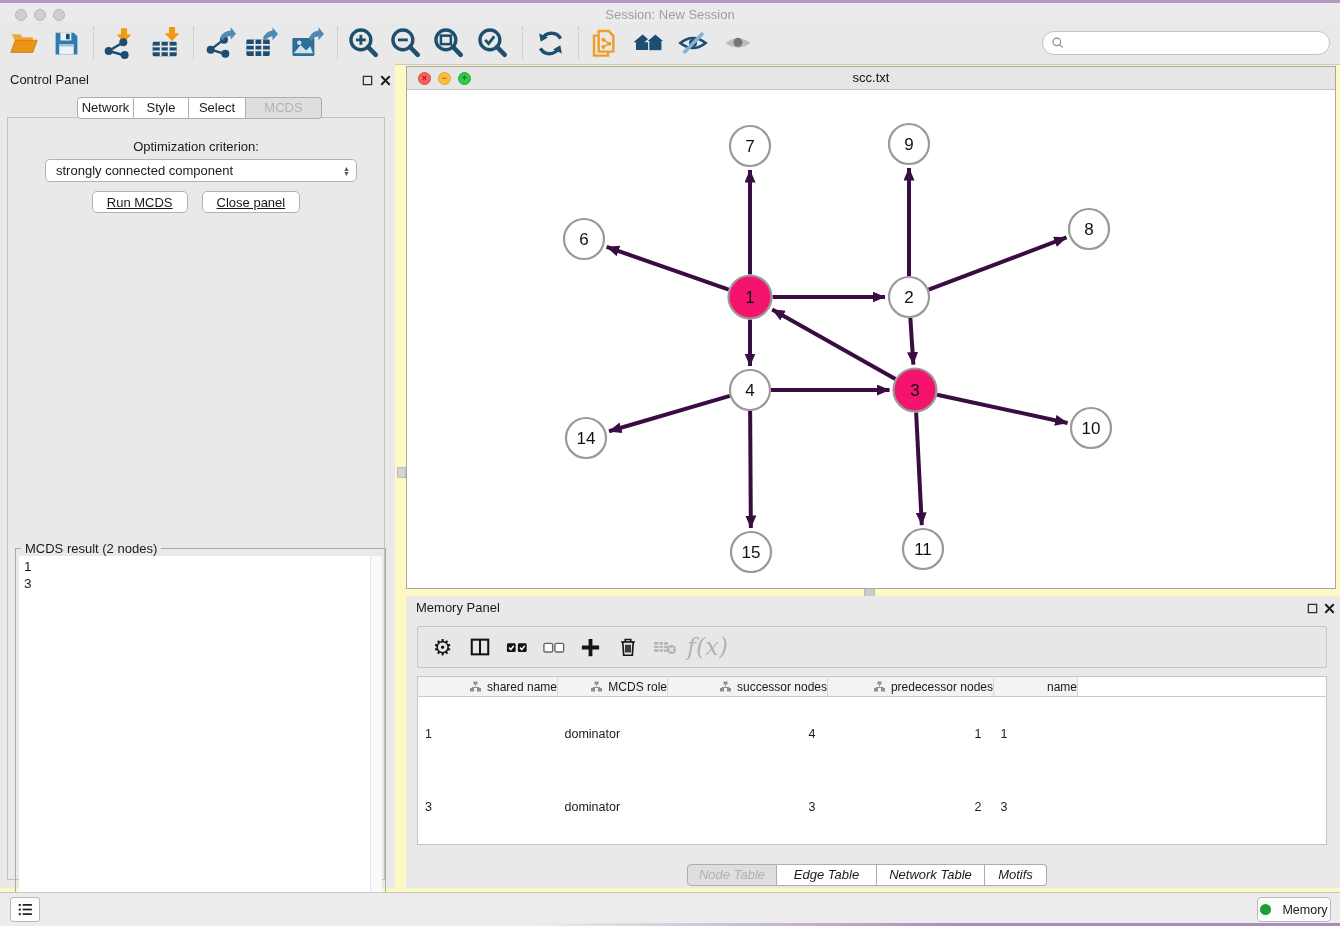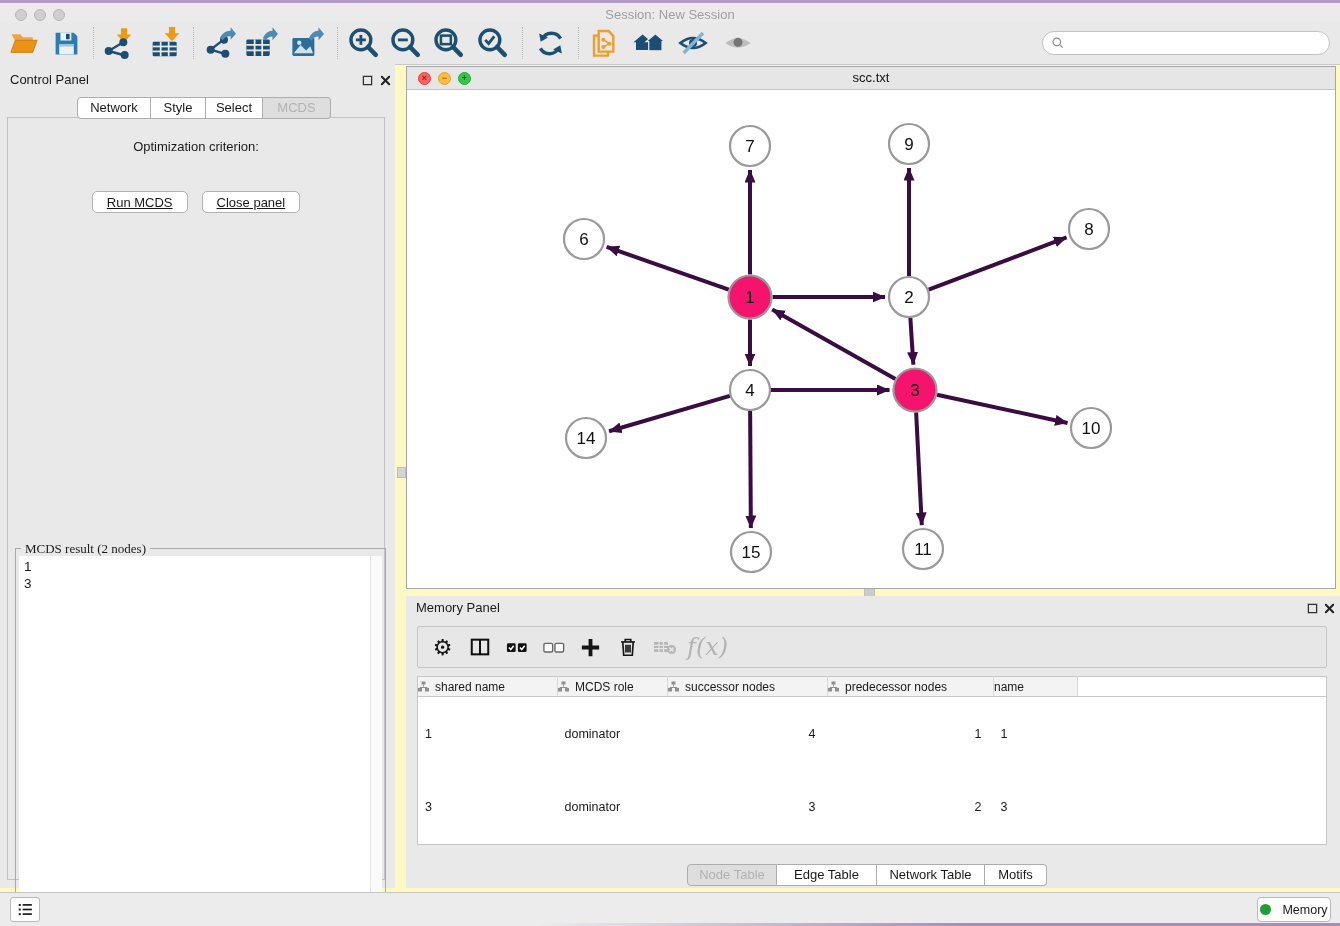--- a/index.html
+++ b/index.html
@@ -32,21 +32,21 @@
   .seg.active{background:#dedede;color:#b2b2b2;}
   .cp-box{position:absolute;left:7px;top:53px;width:378px;height:763px;border:1px solid #c3c3c3;background:#e9e9e9;box-sizing:border-box;}
   .opt-label{position:absolute;left:0;width:100%;top:21px;text-align:center;font-size:13px;}
   .criterion{position:absolute;left:37px;top:41px;width:312px;height:23px;background:#fff;border:1px solid #b3b3b3;
              border-radius:5px;box-sizing:border-box;display:flex;align-items:center;font-size:13px;padding-left:10px;}
   .stepper{margin-left:auto;margin-right:6px;display:flex;flex-direction:column;line-height:5px;font-size:7px;color:#555;}
   .cp-buttons{position:absolute;left:0;width:100%;top:73px;display:flex;justify-content:center;gap:14px;}
   .aqua-btn{background:#fff;border:1px solid #b3b3b3;border-radius:5px;font-size:13px;height:22px;padding:0 14px;
             font-family:"Liberation Sans",sans-serif;color:#1a1a1a;text-decoration:underline;}
   .result-box{position:absolute;left:7px;top:430px;width:371px;height:380px;border:1px solid #a9a9a9;box-sizing:border-box;}
-  .result-label{position:absolute;top:-8px;left:5px;background:#e9e9e9;padding:0 4px;font-size:13px;font-family:Liberation Serif, serif;}
+  .result-label{position:absolute;top:-8px;left:5px;background:#e9e9e9;padding:0 4px;font-size:13px;}
   .result-text{position:absolute;left:3px;right:3px;top:7px;bottom:3px;background:#fff;font-size:13.5px;
                line-height:17px;padding:2px 5px;white-space:pre;}
   .result-scroll{position:absolute;right:3px;top:7px;bottom:3px;width:11px;background:#fafafa;border-left:1px solid #e5e5e5;}
   
   .v-split-grip{position:absolute;left:397px;top:467px;width:7px;height:9px;background:#d4d4d4;border:1px solid #bdbdbd;}
   .h-split-grip{position:absolute;left:864px;top:588px;width:9px;height:7px;background:#cccccc;border:1px solid #bdbdbd;}
   
   .net-window{position:absolute;left:406px;top:66px;width:930px;height:523px;border:1px solid #a6a6a6;
               box-sizing:border-box;background:#fff;}
   .net-titlebar{position:absolute;left:0;top:0;width:100%;height:23px;background:#e6e6e6;border-bottom:1px solid #c5c5c5;box-sizing:border-box;}
@@ -60,25 +60,25 @@
   
   .table-panel{position:absolute;left:406px;top:596px;width:934px;height:292px;background:#e9e9e9;}
   .tp-toolbar{position:absolute;left:11px;top:30px;width:910px;height:42px;background:#e7e7e7;
               border:1px solid #c5c5c5;border-radius:2px;box-sizing:border-box;display:flex;align-items:center;gap:0;}
   .tp-icon{width:37px;height:36px;display:flex;align-items:center;justify-content:center;}
   .fx-label{font-family:"DejaVu Serif",serif;font-style:italic;font-size:24px;color:#b3b3b3;padding-left:4px;}
   .node-table{position:absolute;left:11px;top:80px;width:910px;height:169px;background:#fff;border:1px solid #c6c6c6;
               box-sizing:border-box;border-collapse:collapse;table-layout:fixed;font-size:12.5px;}
   .node-table th{height:19px;background:#f3f3f3;border-bottom:1px solid #c9c9c9;border-right:1px solid #d8d8d8;
                  font-weight:normal;font-size:12px;padding:0;}
-  .node-table th .hcell{display:flex;align-items:center;justify-content:flex-start;gap:6px;}
+  .node-table th .hcell{display:flex;align-items:center;justify-content:flex-end;gap:6px;}
   .node-table th.filler{background:#fff;border-right:none;}
   .node-table td{height:16px;padding:0 7px;white-space:nowrap;overflow:hidden;}
   .node-table td.num{text-align:right;padding-right:12px;}
-  .tp-tabs{position:absolute;left:281px;top:268px;display:flex;height:16px;}
+  .tp-tabs{position:absolute;left:281px;top:268px;display:flex;height:16px;font-style:italic;}
   
   .status-bar{position:absolute;left:0;top:892px;width:100%;height:31px;background:#ececec;border-top:1px solid #c6c6c6;box-sizing:border-box;}
   .list-btn{position:absolute;left:10px;top:4px;width:28px;height:23px;background:#fdfdfd;border:1px solid #b9b9b9;
             border-radius:3px;display:flex;align-items:center;justify-content:center;}
   .memory-btn{position:absolute;right:9px;top:4px;width:72px;height:23px;background:#fdfdfd;border:1px solid #b9b9b9;
               border-radius:4px;display:flex;align-items:center;justify-content:center;gap:11px;font-size:12.5px;}
   .mem-dot{width:11px;height:11px;border-radius:50%;background:#1e9e33;}
   .bottom-strip{position:absolute;left:0;top:923px;width:100%;height:3px;
                 background:linear-gradient(to right,#ececec 0%,#ececec 40%,#a98bc0 72%,#a98bc0 100%);}
 </style>
@@ -271,27 +271,34 @@
     </div>
     <div class="mini-btn" style="left:378px">
       <svg viewBox="0 0 12 12" width="11" height="11">
           <g stroke="#222" stroke-width="2.2" stroke-linecap="round">
             <line x1="2" y1="2" x2="10" y2="10"></line>
             <line x1="10" y1="2" x2="2" y2="10"></line>
           </g>
         </svg>
     </div>
     <div class="cp-tabs" id="cp-tabs">
-        <span class="seg" style="width: 74px;">Network</span>
+        <span class="seg" style="width: 57px;">Network</span>
         <span class="seg" style="width: 55px;">Style</span>
         <span class="seg" style="width: 57px;">Select</span>
-        <span class="seg active" style="width: 68px;">MCDS</span>
+        <span class="seg active" style="width: 76px;">MCDS</span>
       </div>
     <div class="cp-box">
       <div class="opt-label">Optimization criterion:</div>
+      <div class="criterion">
+        <span>strongly connected component</span>
+        <span class="stepper">
+            <span>▲</span>
+            <span>▼</span>
+          </span>
+      </div>
       <div class="cp-buttons">
         <button class="aqua-btn">Run MCDS</button>
         <button class="aqua-btn">Close panel</button>
       </div>
       <div class="result-box">
         <div class="result-label">MCDS result (2 nodes)</div>
         <div class="result-text" id="result-text">1
 3</div>
         <div class="result-scroll"></div>
       </div>

